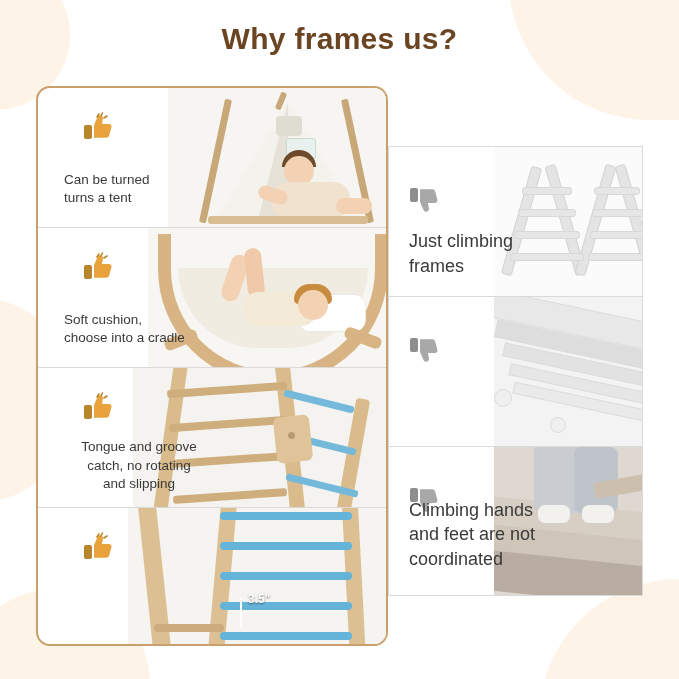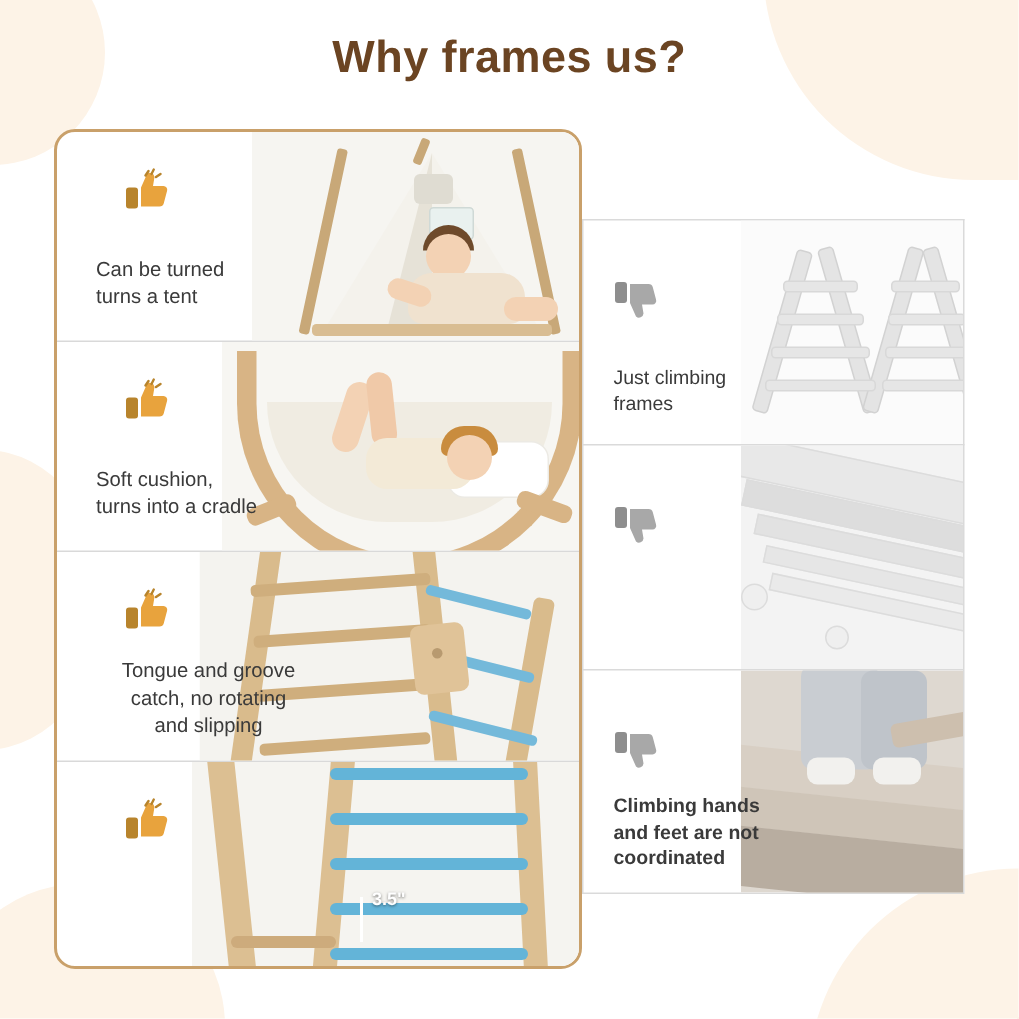--- a/index.html
+++ b/index.html
@@ -145,21 +145,21 @@
     font-size: 13.5px;
     line-height: 1.35;
     color: #3a3a3a;
     z-index: 4;
   }
   .con-label {
     position: absolute;
     left: 20px;
     bottom: 18px;
     width: 130px;
-    font-size: 13px;
+    font-size: 18px;
     line-height: 1.35;
     color: #3a3a3a;
     z-index: 4;
   }
 
   
   .photo {
     position: absolute;
     right: 0;
     top: 0;
@@ -361,21 +361,21 @@
         <div style="position:absolute;left:196px;top:104px;width:38px;height:12px;background:#d8b485;border-radius:5px;transform:rotate(20deg);"></div>
       </div>
       <div class="thumb">
         <svg width="30" height="30" viewBox="0 0 30 30">
           <rect x="1" y="13" width="8" height="14" rx="2" fill="#b8842c"></rect>
           <path d="M11 13 L15 4 a3 3 0 0 1 5 2 l-1 6 h7 a2.5 2.5 0 0 1 2.4 3.2 l-2.2 8.3 a3 3 0 0 1 -2.9 2.2 H11 Z" fill="#e8a33d"></path>
           <path d="M14 5 l2 -3 M18 4 l1.5 -3 M21 6 l3 -2" stroke="#b8842c" stroke-width="1.6" stroke-linecap="round" fill="none"></path>
         </svg>
       </div>
       <div class="pro-label" style="white-space:pre-line">Soft cushion,
-turns into a cradle</div>
+choose into a cradle</div>
     </div>
 
     <div class="pro-row">
       <div class="photo p-groove">
         <div class="gr-bg"></div>
         <div class="gr-rail" style="left:30px;top:-6px;width:14px;height:160px;transform:rotate(8deg);"></div>
         <div class="gr-rail" style="left:150px;top:-10px;width:15px;height:170px;transform:rotate(-6deg);"></div>
         <div class="gr-rail" style="left:212px;top:30px;width:14px;height:130px;transform:rotate(10deg);"></div>
         <div class="gr-step" style="left:34px;top:18px;width:120px;transform:rotate(-4deg);"></div>
         <div class="gr-step" style="left:36px;top:52px;width:118px;transform:rotate(-4deg);"></div>
@@ -482,19 +482,19 @@
         <div style="position:absolute;left:44px;top:58px;width:32px;height:18px;background:#f2f1ee;border-radius:7px;"></div>
         <div style="position:absolute;left:88px;top:58px;width:32px;height:18px;background:#f2f1ee;border-radius:7px;"></div>
         <div class="plank" style="left:100px;top:30px;width:70px;height:16px;transform:rotate(-10deg);background:#cdbfae;"></div>
       </div>
       <div class="thumb">
         <svg width="30" height="30" viewBox="0 0 30 30">
           <rect x="1" y="3" width="8" height="14" rx="2" fill="#8e8e8e"></rect>
           <path d="M11 17 L15 26 a3 3 0 0 0 5 -2 l-1 -6 h7 a2.5 2.5 0 0 0 2.4 -3.2 l-2.2 -8.3 a3 3 0 0 0 -2.9 -2.2 H11 Z" fill="#a8a8a8"></path>
         </svg>
       </div>
-      <div class="con-label" style="white-space:pre-line; bottom:14px;font-weight:bold;">Climbing hands
+      <div class="con-label" style="white-space:pre-line; bottom:24px;">Climbing hands
 and feet are not
 coordinated</div>
     </div>
   </div>
 
 </div>
 
 </body></html>

